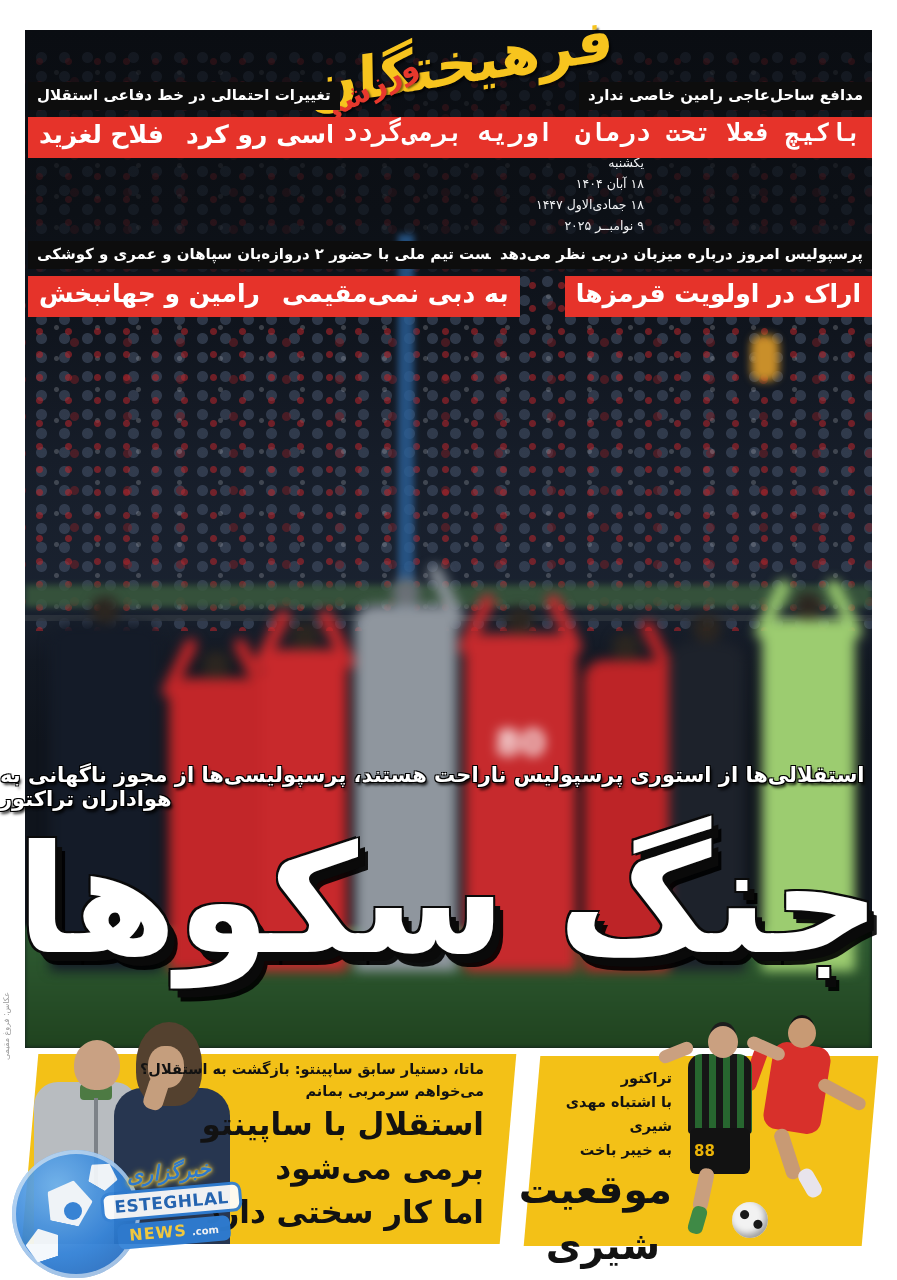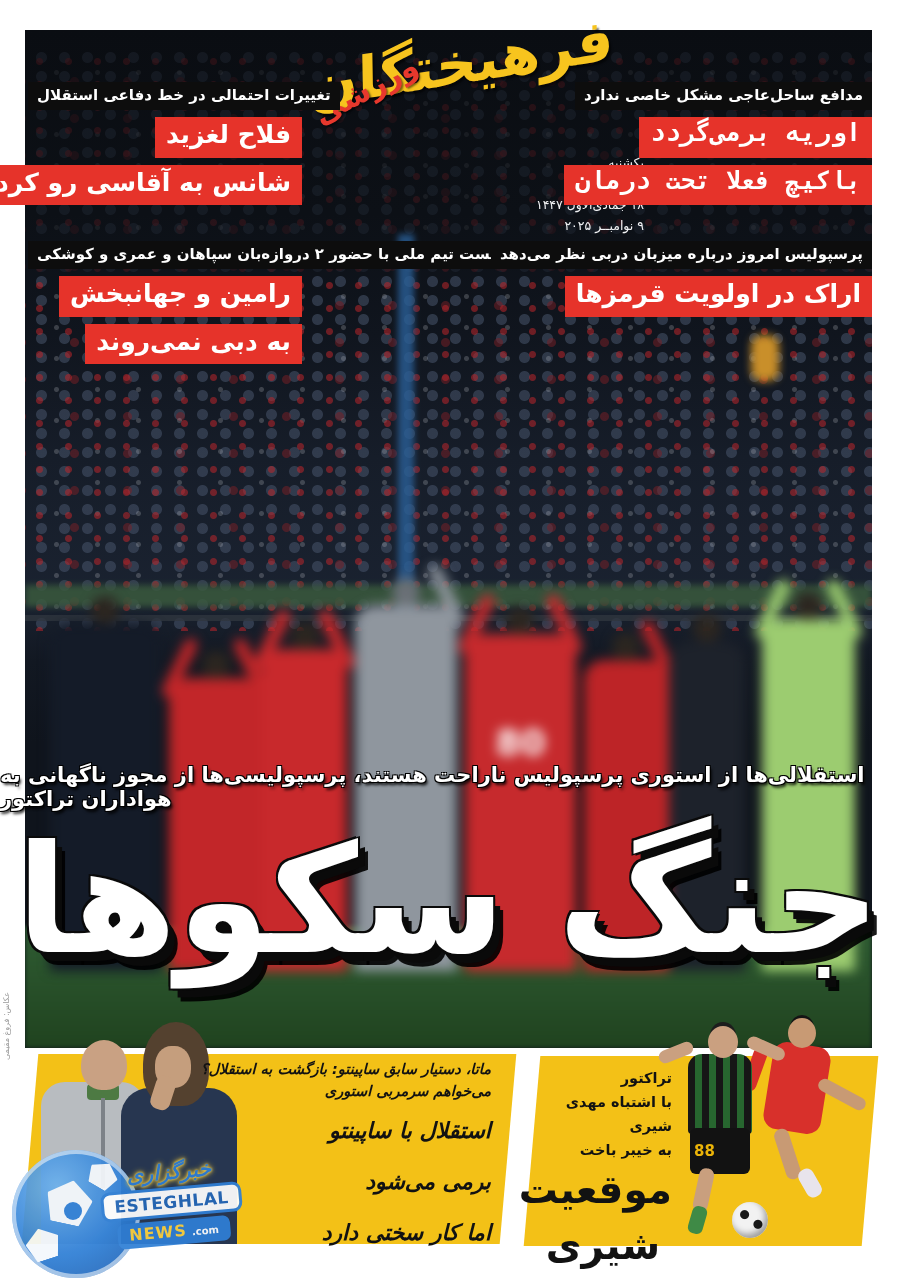--- a/index.html
+++ b/index.html
@@ -46,21 +46,21 @@
   }
   .mast-sub{
     position:absolute;left:14px;top:46px;color:#e7382d;font-weight:900;font-size:30px;
     transform:rotate(-28deg);text-shadow:1px 2px 2px rgba(0,0,0,.5);
   }
   
   .dateblock{position:absolute;left:528px;top:152px;width:116px;text-align:right;direction:rtl;color:#f2f3f5;font-size:12.5px;line-height:21px;font-weight:normal;}
   
   .grp{position:absolute;display:flex;flex-direction:column;margin-top:36px;}
   .grp .kicker{background:#0d0d0d;color:#fff;font-weight:bold;font-size:15px;padding:4px 9px 6px;white-space:nowrap;width:max-content;direction:rtl;}
-  .grp .bars{display:flex;flex-direction:column;}
+  .grp .bars{display:flex;}
   .grp .bar{background:#e6332a;color:#fff;font-weight:900;font-size:25px;line-height:1.1;padding:4px 11px 9px;margin-top:7px;white-space:nowrap;width:max-content;direction:rtl;}
   .grp-tl{left:28px;top:46px;align-items:flex-start;}
   .grp-tl .bars{width:274px;align-items:flex-end;}
   .grp-ml{left:28px;top:205px;align-items:flex-start;}
   .grp-ml .bars{width:274px;align-items:flex-end;}
   .grp-tr{right:25px;top:46px;align-items:flex-end;}
   .grp-tr .bars{align-items:flex-end;font-family:Liberation Mono, monospace;}
   .grp-mr{right:25px;top:205px;align-items:flex-end;}
   .grp-mr .bars{align-items:flex-end;}
   
@@ -76,24 +76,24 @@
   }
   .photo-credit{
     position:absolute;left:2px;top:992px;writing-mode:vertical-rl;transform:rotate(180deg);
     font-size:8px;color:#9a9a9a;letter-spacing:1px;
   }
   
   .panel-bg{position:absolute;background:#f3c117;transform:skewX(-5deg);}
   .panel-bg.left{left:30px;top:1054px;width:478px;height:190px;}
   .panel-bg.right{left:532px;top:1056px;width:338px;height:190px;}
   .panel-content{position:absolute;direction:rtl;}
-  .bl-content{left:23px;top:1050px;width:482px;height:196px;font-style:italic;}
+  .bl-content{left:16px;top:1050px;width:482px;height:196px;}
   .bl-text{position:absolute;right:14px;top:8px;text-align:right;color:#121212;}
   .bl-text .small{font-size:14.5px;font-weight:bold;line-height:22px;}
-  .bl-text .big{font-size:22px;font-weight:900;line-height:44px;margin-top:7px;}
+  .bl-text .big{font-size:31px;font-weight:900;line-height:44px;}
   .br-content{left:530px;top:1052px;width:342px;height:198px;}
   .br-text{position:absolute;right:200px;top:14px;width:138px;text-align:right;color:#121212;}
   .br-text .small{font-size:14.5px;font-weight:bold;line-height:24px;}
   .br-text .big{font-size:39px;font-weight:900;line-height:56px;text-align:center;}
   
   .coaches{position:absolute;left:2px;top:-18px;width:210px;height:212px;overflow:visible;}
   .c1-head{position:absolute;left:56px;top:8px;width:46px;height:50px;border-radius:50% 50% 45% 45%;background:#c9a183;}
   .c1-body{position:absolute;left:16px;top:50px;width:104px;height:162px;border-radius:24px 24px 0 0;background:#b8bcc0;}
   .c1-collar{position:absolute;left:62px;top:52px;width:32px;height:16px;border-radius:4px;background:#4d7a43;}
   .c1-zip{position:absolute;left:76px;top:66px;width:4px;height:90px;background:#7d8288;}
@@ -208,26 +208,26 @@
   <div class="bars">
     <div class="bar">فلاح لغزید</div>
     <div class="bar">شانس به آقاسی رو کرد</div>
   </div>
 </div>
 
 <div class="grp grp-ml">
   <div class="kicker">لیست تیم ملی با حضور ۲ دروازه‌بان سپاهان و عمری و کوشکی</div>
   <div class="bars">
     <div class="bar">رامین و جهانبخش</div>
-    <div class="bar">به دبی نمی‌روند</div>
+    <div class="bar">به دبی نمی‌مقیمی</div>
   </div>
 </div>
 
 <div class="grp grp-tr">
-  <div class="kicker">مدافع ساحل‌عاجی مشکل خاصی ندارد</div>
+  <div class="kicker">مدافع ساحل‌عاجی رامین خاصی ندارد</div>
   <div class="bars">
     <div class="bar">اوریه برمی‌گردد</div>
     <div class="bar">باکیچ فعلا تحت درمان</div>
   </div>
 </div>
 
 <div class="grp grp-mr">
   <div class="kicker">پرسپولیس امروز درباره میزبان دربی نظر می‌دهد</div>
   <div class="bars">
     <div class="bar">اراک در اولویت قرمزها</div>
@@ -247,21 +247,21 @@
     <div class="c1-collar"></div>
     <div class="c1-zip"></div>
     <div class="c1-head"></div>
     <div class="c2-body"></div>
     <div class="c2-hair"></div>
     <div class="c2-face"></div>
     <div class="c2-hand"></div>
   </div>
   <div class="bl-text">
     <div class="small">ماتا، دستیار سابق ساپینتو: بازگشت به استقلال؟</div>
-    <div class="small">می‌خواهم سرمربی استوری</div>
+    <div class="small">می‌خواهم سرمربی بمانم</div>
     <div class="big">استقلال با ساپینتو</div>
     <div class="big">برمی می‌شود</div>
     <div class="big">اما کار سختی دارد</div>
   </div>
 </div>
 
 <div class="panel-content br-content">
   <div class="duel">
     <div class="rp-arm2"></div>
     <div class="rp-torso"></div>

